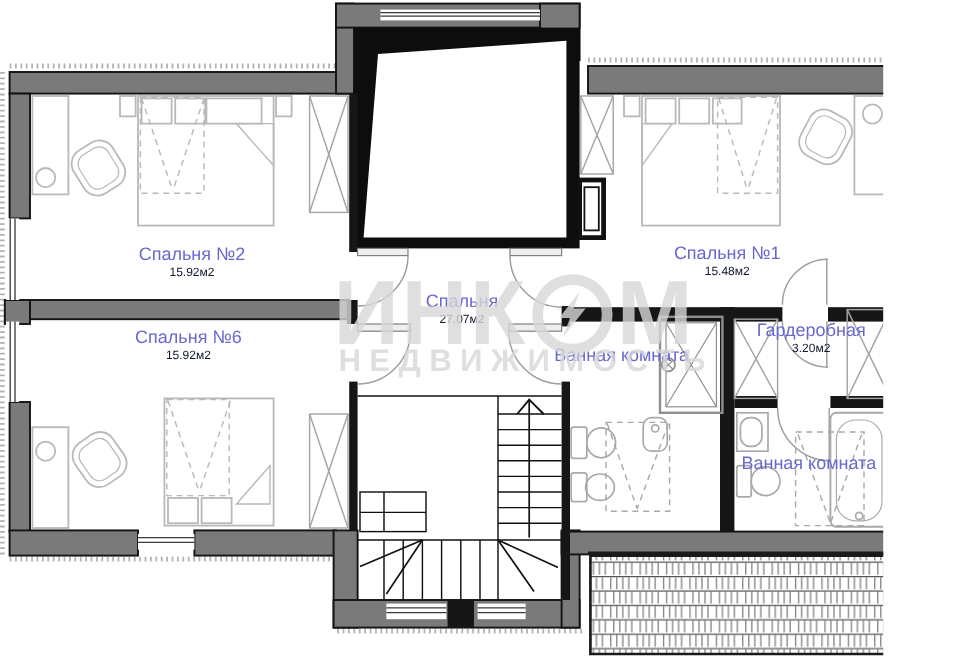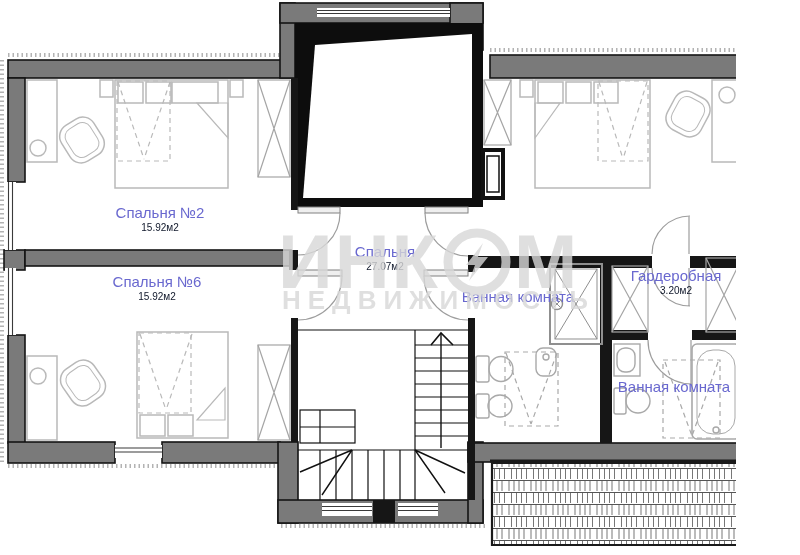--- a/index.html
+++ b/index.html
@@ -263,20 +263,24 @@
   <div class="ra">15.92м2</div>
 </div>
 <div class="room-label" style="left:157px;top:274px">
   <div class="rn">Спальня №6</div>
   <div class="ra">15.92м2</div>
 </div>
 <div class="room-label" style="left:385px;top:244px">
   <div class="rn">Спальня</div>
   <div class="ra">27.07м2</div>
 </div>
+<div class="room-label" style="left:606px;top:204px">
+  <div class="rn">Спальня №1</div>
+  <div class="ra">15.48м2</div>
+</div>
 <div class="room-label" style="left:676px;top:268px">
   <div class="rn">Гардеробная</div>
   <div class="ra">3.20м2</div>
 </div>
 <div class="room-label" style="left:518px;top:289px">
   <div class="rn">Ванная комната</div>
 </div>
 <div class="room-label" style="left:674px;top:379px">
   <div class="rn">Ванная комната</div>
 </div>

